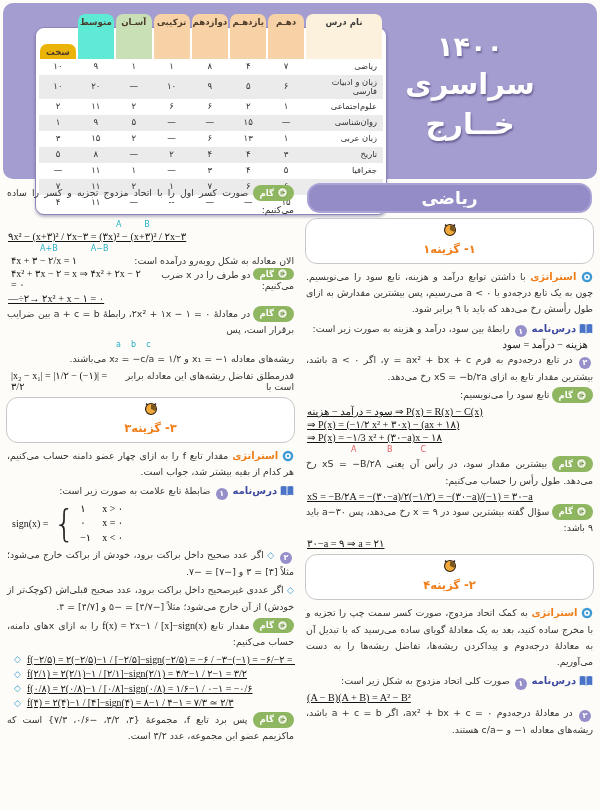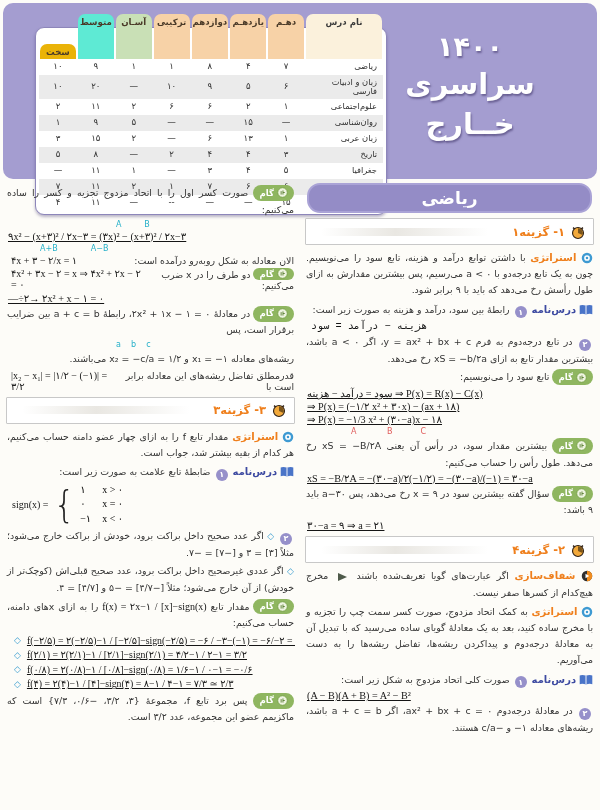--- a/index.html
+++ b/index.html
@@ -36,43 +36,43 @@
 
   
   .content{position:absolute;top:183px;right:6px;left:6px;bottom:0;
            display:flex;gap:10px;}
   .col{width:50%;overflow:hidden;}
 
   .banner{background:#948cc6;border:2px solid #aaa3d6;color:#fff;font-weight:bold;font-size:17px;
           text-align:center;border-radius:13px;padding:3px 0;margin:0 2px 5px;}
 
   .qheader{display:flex;align-items:center;gap:5px;border:1.4px solid #c8c8c8;
-           border-radius:1px;background:#fff;padding:2px 7px;margin:5px 0 4px;min-height:21px;}
+           border-radius:12px;background:#fff;padding:2px 7px;margin:5px 0 4px;min-height:21px;flex-direction:column;}
   .qlabel{color:#ef7f1c;font-weight:bold;font-size:11.5px;white-space:nowrap;}
   .qfade{flex:1;height:8px;margin-left:8px;border-radius:4px;
          background:linear-gradient(90deg,transparent, #e9e7e2 40%, transparent 90%);}
 
   .para{margin:2px 1px;font-size:9.4px;line-height:1.72;color:#333;text-align:justify;}
   .lbl{font-weight:bold;font-size:10px;}
   .lbl.strategy,.lbl.clarify{color:#ef7f1c;}
   .lbl.lesson{color:#3d4aa1;}
 
   .numcirc{display:inline-flex;width:12px;height:12px;border-radius:50%;background:#9690ca;
            color:#fff;font-size:8px;font-weight:bold;align-items:center;justify-content:center;
            vertical-align:-2px;margin:0 2px;}
   .pill{display:inline-flex;align-items:center;gap:3px;background:#8fb660;color:#fff;
         border-radius:8px;padding:0.5px 6px;font-size:8.6px;font-weight:bold;vertical-align:-2px;justify-content:center;}
   .diamond{color:#3e9fd0;font-size:9px;}
 
   .eq{font-family:"Liberation Serif",serif;font-size:10.2px;color:#151515;
       direction:ltr;text-align:left;margin:2px 12px 2px 2px;white-space:nowrap;text-decoration:underline;}
   .eq-inline{font-family:"Liberation Serif",serif;font-size:10px;color:#151515;
              direction:ltr;unicode-bidi:isolate;}
-  .eq-rtl{font-family:Liberation Mono, monospace;font-size:10.2px;color:#151515;
-          direction:rtl;text-align:left;margin:1px 6px;}
+  .eq-rtl{font-family:Liberation Serif, serif;font-size:10.2px;color:#151515;
+          direction:rtl;text-align:right;margin:1px 6px;}
   .labels{white-space:pre;font-size:8px;direction:ltr;text-align:left;}
   .labels.red{color:#e05c5c;margin:0 0 2px 46px;}
   .labels.cyan{color:#27b0c9;margin:1px 0 0 34px;}
   .labels.cyan2{color:#27b0c9;margin:1px 0 0 110px;}
 
   .split{display:flex;justify-content:space-between;align-items:center;margin:2px 1px;}
   .split .txt{font-size:9.4px;color:#333;}
   .split .eq-inline{margin-left:4px;}
 
   .piecewise{direction:ltr;display:flex;align-items:center;gap:5px;margin:1px 0 2px 6px;}
@@ -295,31 +295,20 @@
         <svg width="16" height="16" viewBox="0 0 24 24">
             <line x1="4.5" y1="5.5" x2="8" y2="8" stroke="#2e2014" stroke-width="2"></line>
             <line x1="19.5" y1="5.5" x2="16" y2="8" stroke="#2e2014" stroke-width="2"></line>
             <circle cx="12" cy="13.5" r="8.2" fill="#f2a93b" stroke="#2e2014" stroke-width="1.7"></circle>
             <path d="M12 13.5 L12 6.4 A7.1 7.1 0 0 1 18.6 16.4 Z" fill="#7a551c"></path>
           </svg>
         <span class="qlabel">۲- گزینه۴</span>
         <span class="qfade"></span>
       </div>
 
-      <p class="para">
-        <svg width="12" height="12" viewBox="0 0 16 16">
-            <circle cx="8" cy="8" r="7" fill="#2e2e2e"></circle>
-            <path d="M8 1 A7 7 0 0 1 8 15 Z" fill="#f08c1e"></path>
-            <path d="M6 5 L11 8 L6 11 Z" fill="#fff"></path>
-          </svg>
-        <span class="lbl clarify">شفاف‌سازی</span>
-        <span>اگر عبارت‌های گویا تعریف‌شده باشند</span>
-        <span class="arrow-ic"></span>
-        <span>مخرج هیچ‌کدام از کسرها صفر نیست.</span>
-      </p>
 
       <p class="para">
         <svg width="12" height="12" viewBox="0 0 16 16">
             <circle cx="8" cy="8" r="7" fill="#3e9ad2"></circle>
             <circle cx="8" cy="8" r="3.8" fill="#fff"></circle>
             <circle cx="8" cy="8" r="1.7" fill="#3e9ad2"></circle>
           </svg>
         <span class="lbl strategy">استراتژی</span>
         <span>به کمک اتحاد مزدوج، صورت کسر سمت چپ را تجزیه و با مخرج ساده کنید، بعد به یک معادلهٔ گویای ساده می‌رسید که با تبدیل آن به معادلهٔ درجه‌دوم و پیداکردن ریشه‌ها، تفاضل ریشه‌ها را به دست می‌آوریم.</span>
       </p>

